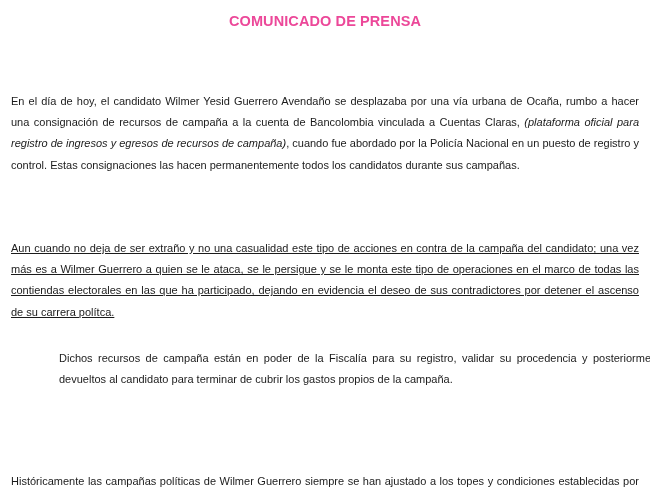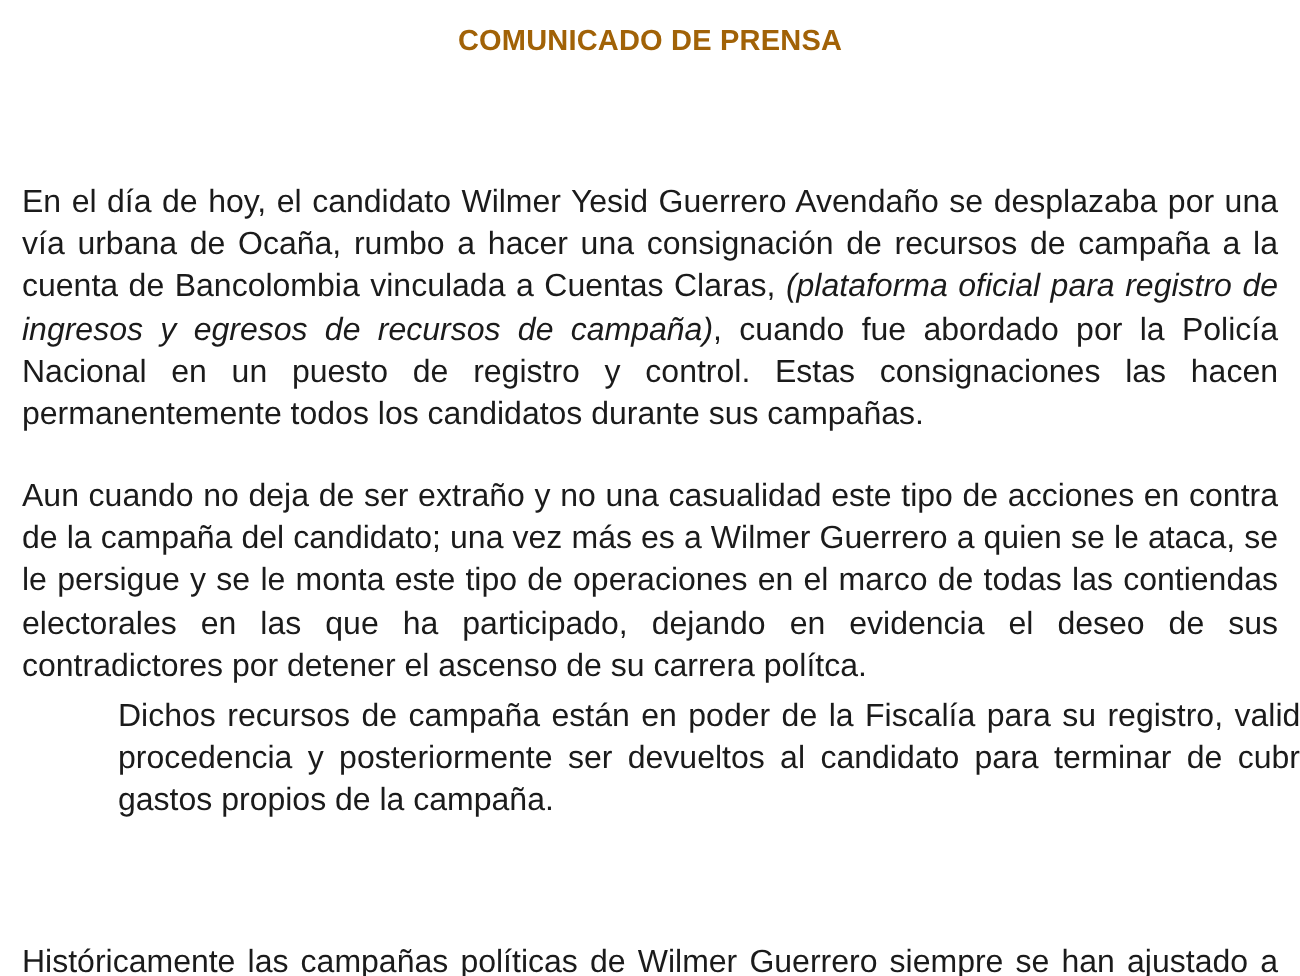--- a/index.html
+++ b/index.html
@@ -6,30 +6,30 @@
     body {
       width: 650px; height: 488px; overflow: hidden;
       background: #ffffff; color: #1b1b1b;
       font-family: "Liberation Sans", "DejaVu Sans", sans-serif;
       position: relative;
     }
     .page { position: absolute; left: 11px; top: 0; width: 628px; }
     .title {
       position: absolute; top: 13px; left: 0; width: 628px;
       text-align: center; font-weight: bold; font-size: 14.5px;
-      letter-spacing: 0.1px; color: #a16207;
+      letter-spacing: 0.1px; color: #ec4899;
     }
     .para {
       position: absolute; left: 0; width: 628px;
-      font-size: 16px; line-height: 21.2px;
+      font-size: 11px; line-height: 21.2px;
       text-align: justify; margin: 0;
     }
     .para .it { font-style: italic; }
     #p1 { top: 91px; }
-    #p2 { top: 238px; }
+    #p2 { top: 238px; text-decoration: underline; }
     #p3 { top: 348px; margin-left: 48px; }
     #p4 { top: 447px; margin-top: 24px; }
   </style>
 </head>
 <body>
 
 <div class="page">
   <div class="title">COMUNICADO DE PRENSA</div>
 
   <p class="para" id="p1"><span>En el día de hoy, el candidato Wilmer Yesid Guerrero Avendaño se desplazaba por una vía urbana de Ocaña, rumbo a hacer una consignación de recursos de campaña a la cuenta de Bancolombia vinculada a Cuentas Claras, </span><span class="it">(plataforma oficial para registro de ingresos y egresos de recursos de campaña)</span><span>, cuando fue abordado por la Policía Nacional en un puesto de registro y control. Estas consignaciones las hacen permanentemente todos los candidatos durante sus campañas.</span></p>

